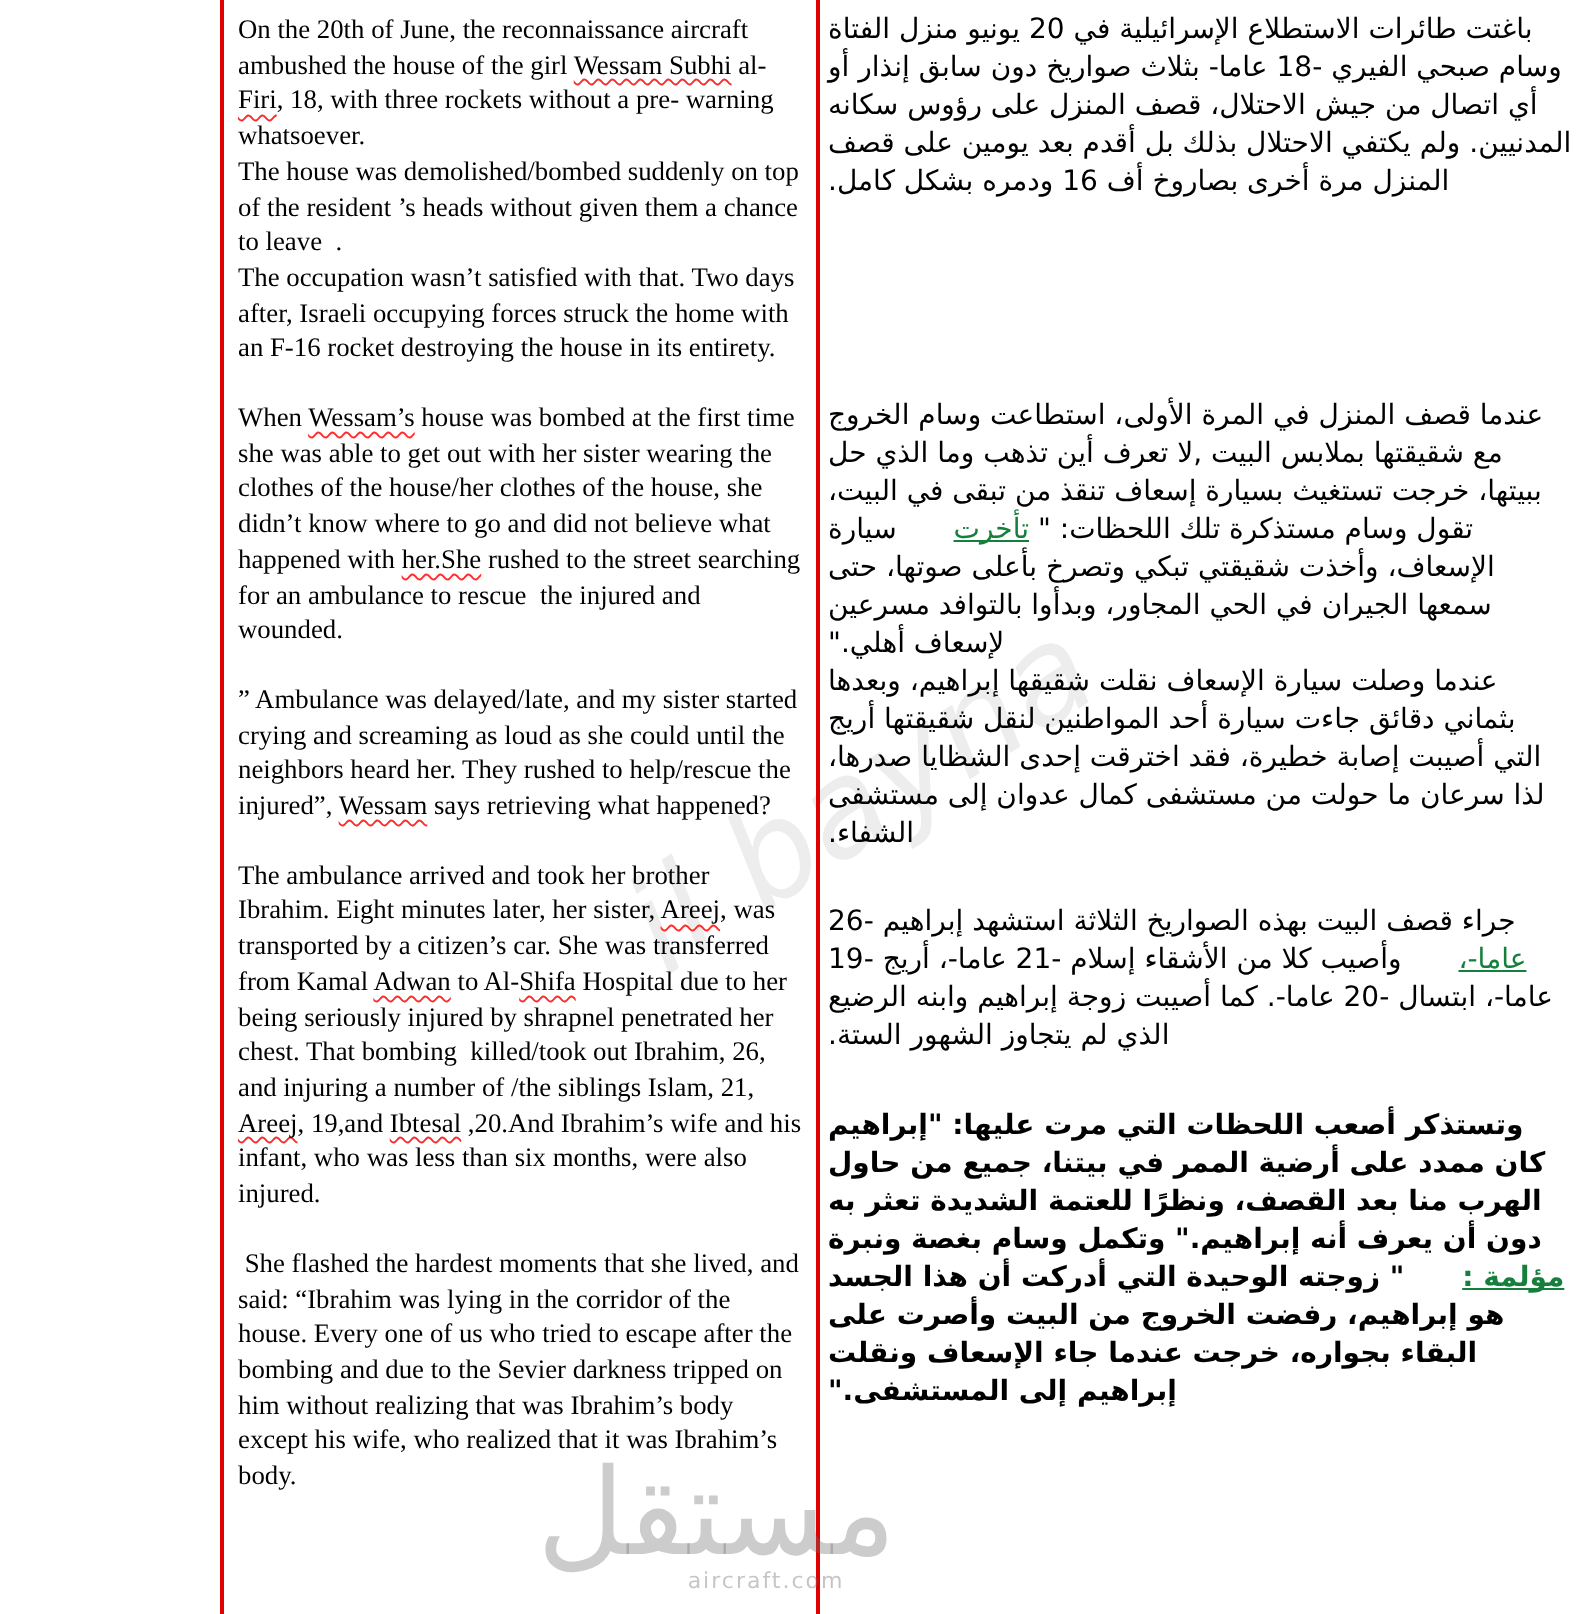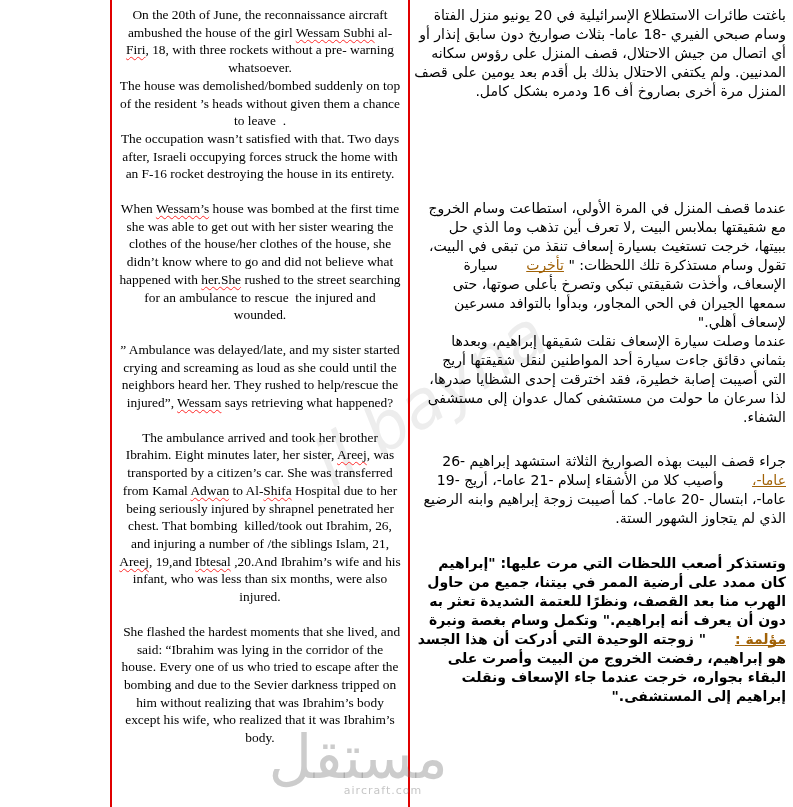--- a/index.html
+++ b/index.html
@@ -15,25 +15,25 @@
     position:absolute;top:0;bottom:0;width:2px;background:#e00000;
   }
   .change-bar.left{left:110px;}
   .change-bar.mid{left:408px;}
 
   .col-en{
     position:absolute;left:119px;top:6px;width:282px;
     font-size:13.4px;line-height:17.7px;
     font-family:"Liberation Serif", serif;
   }
-  .col-en p{margin:0 0 17px 0;white-space:pre-wrap;text-align:center;}
+  .col-en p{margin:0 0 17px 0;white-space:pre-wrap;}
 
   .col-ar{
     position:absolute;left:414px;top:6px;width:372px;
-    direction:rtl;text-align:right;
+    direction:rtl;text-align:left;
     font-size:14px;line-height:19px;
     font-family:"DejaVu Sans", sans-serif;
   }
   .col-ar p{margin:0;}
   .col-ar p.ar-p2{margin-top:98px;}
   .col-ar p.ar-p3{}
   .col-ar p.ar-p4{margin-top:25px;}
   .col-ar p.ar-p5{margin-top:26px;font-weight:bold;}
 
   .run-sq{
@@ -41,21 +41,21 @@
     text-decoration-style:wavy;
     text-decoration-color:#ff2a2a;
     text-decoration-thickness:1px;
     text-decoration-skip-ink:none;
     text-underline-offset:2px;
   }
   .run-u{
     text-decoration-skip-ink:none;
   }
   .run-ru{
-    color:#a16207;
+    color:#15803d;
     text-decoration:underline;
     text-decoration-skip-ink:none;
     margin-left:24px;
   }
 
   .watermark-diagonal{
     position:absolute;left:200px;top:360px;width:460px;
     transform:rotate(-33deg);transform-origin:center;
     font-size:66px;font-style:italic;
     font-family:"DejaVu Sans", sans-serif;

